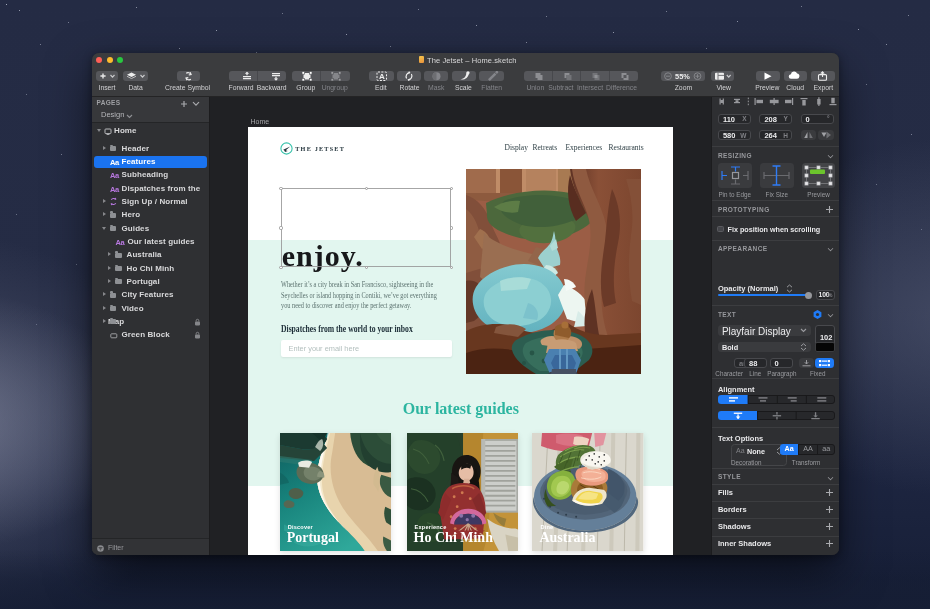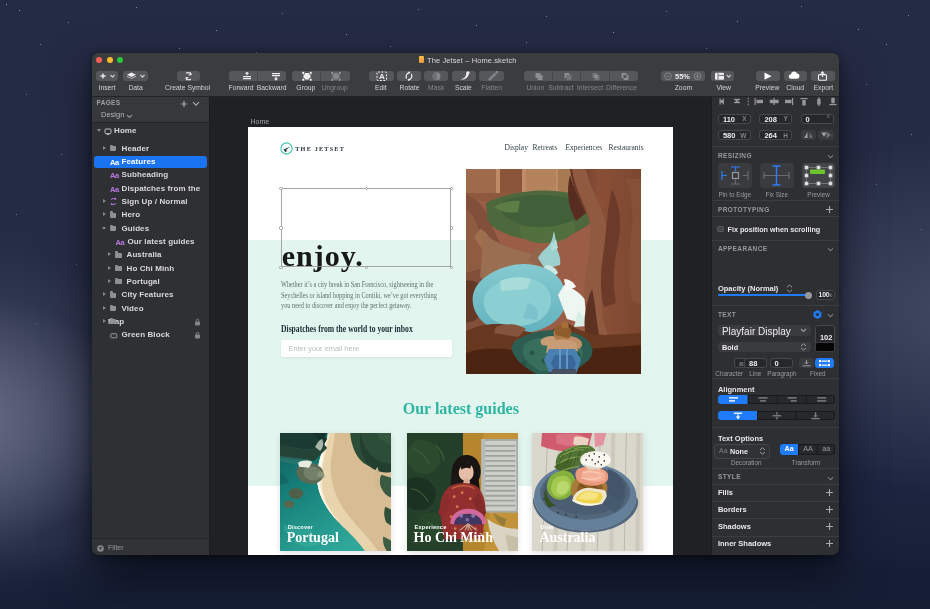--- a/index.html
+++ b/index.html
@@ -912,21 +912,21 @@
           <rect x="93.3" y="7" width="8.4" height="1.3"></rect>
           <rect x="96.9" y="1.2" width="1.3" height="4.2"></rect>
           <path d="M95.3 4.4h4.6l-2.3 2.2z"></path>
         </g>
       <g stroke="#19191b" stroke-width="1">
           <path d="M39.6 0v9.4M78.2 0v9.4"></path>
         </g>
     </svg>
     <div class="rdiv" style="top:330.4px"></div>
     <div class="rlabel" style="left:5.9px;top:336.6px">Text Options</div>
-    <div class="btnish" style="left:2px;top:347.4px;width:55.6px;height:15px;background:#313235;border:1px solid #454649">
+    <div class="btnish" style="left:19px;top:347.4px;width:55.6px;height:22px;background:#313235;border:1px solid #454649">
       <span style="position:absolute;left:4px;top:1.4px;font-size:7px;color:#808185">Aa</span>
       <span style="position:absolute;left:15px;top:1.2px;font-size:7.2px;font-weight:bold;color:#ececee">None</span>
       <svg style="position:absolute;right:3px;top:1.6px" width="7" height="8">
           <path d="M1 3L3.5 .8 6 3M1 5L3.5 7.2 6 5" stroke="#9a9b9f" stroke-width="1" fill="none"></path>
         </svg>
     </div>
     <div style="position:absolute;left:68px;top:347.4px;width:54.9px;height:10.2px;background:#27282b;border:1px solid #19191b;border-radius:3px"></div>
     <div style="position:absolute;left:68px;top:347.4px;width:18.3px;height:10.2px;background:#1f7bf7;border-radius:3px 0 0 3px;text-align:center;font-size:7.2px;font-weight:bold;color:#fff;line-height:10.2px">Aa</div>
     <div style="position:absolute;left:86.3px;top:347.4px;width:18.3px;height:10.2px;text-align:center;font-size:7.2px;color:#9a9b9f;line-height:10.2px;border-left:1px solid #19191b">AA</div>
     <div style="position:absolute;left:104.6px;top:347.4px;width:18.3px;height:10.2px;text-align:center;font-size:7.2px;color:#9a9b9f;line-height:10.2px;border-left:1px solid #19191b">aa</div>

